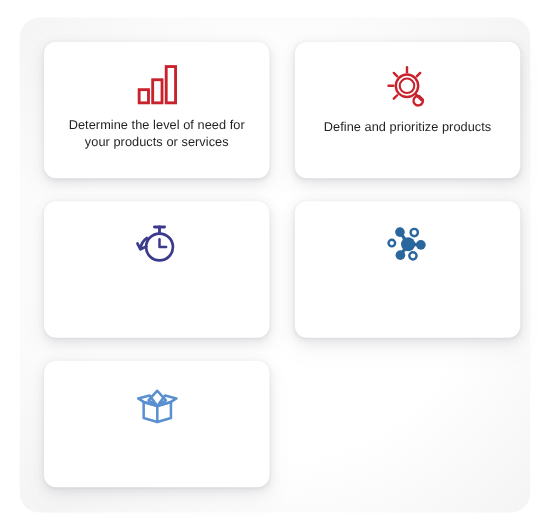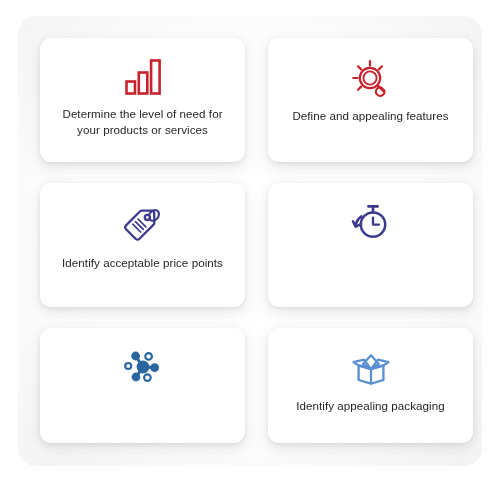--- a/index.html
+++ b/index.html
@@ -119,41 +119,23 @@
             <path d="M28.6 29.4 L34.2 35.0"></path>
             <path d="M32.2 31.4 a4.3 4.3 0 1 0 3.2 3.2 z" stroke-width="2.1" stroke-linejoin="round"></path>
             <path d="M21 5.2 L21 9.6"></path>
             <path d="M9.0 10.3 L12.1 13.4"></path>
             <path d="M33.0 10.3 L29.9 13.4"></path>
             <path d="M4.2 22 L8.6 22"></path>
             <path d="M9.0 33.7 L12.1 30.6"></path>
           </g>
         </svg>
       </div>
-      <div class="card-label">Define and appealing features</div>
+      <div class="card-label">Define and prioritize products</div>
     </div>
 
-    <div class="card card-3">
-      <div class="icon-wrap">
-        <svg width="44" height="44" viewBox="0 0 44 44" aria-hidden="true">
-          <g fill="none" stroke="#3b3a8c" stroke-width="2.3" stroke-linejoin="round" stroke-linecap="round">
-            <path d="M4.8 25.6 L18.9 11.5 a3.2 3.2 0 0 1 2.3 -0.95 L30.8 10.6
-                     a2.4 2.4 0 0 1 2.4 2.4 L33.3 22.6 a3.2 3.2 0 0 1 -0.95 2.3
-                     L18.2 39.0 a2.4 2.4 0 0 1 -3.4 0 L4.8 29.0 a2.4 2.4 0 0 1 0 -3.4 Z"></path>
-            <circle cx="26.4" cy="17.4" r="2.6"></circle>
-            <path d="M27.6 15.2 C29.8 11.0 33.6 9.0 36.2 10.6 C38.9 12.3 38.4 16.7 35.4 19.2
-                     C33.4 20.9 30.6 21.0 28.6 19.6" stroke-width="2.1"></path>
-            <path d="M11.8 24.2 L19.6 32.0" stroke-width="1.7"></path>
-            <path d="M14.4 21.6 L22.2 29.4" stroke-width="1.7"></path>
-            <path d="M17.0 19.0 L24.8 26.8" stroke-width="1.7"></path>
-          </g>
-        </svg>
-      </div>
-      <div class="card-label">Identify acceptable price points</div>
-    </div>
 
     <div class="card card-4">
       <div class="icon-wrap">
         <svg width="44" height="44" viewBox="0 0 44 44" aria-hidden="true">
           <g fill="none" stroke="#3b3a8c" stroke-width="2.5" stroke-linecap="round" stroke-linejoin="round">
             <circle cx="24.0" cy="24.6" r="12.2"></circle>
             <path d="M24.0 17.6 L24.0 24.6 L30.0 24.6" stroke-width="2.3"></path>
             <path d="M19.4 6.4 L28.6 6.4" stroke-width="2.6"></path>
             <path d="M24.0 6.4 L24.0 12.4" stroke-width="2.6"></path>
             <path d="M12.4 16.4 a13.0 13.0 0 0 0 -5.6 9.6" stroke-width="2.5"></path>
@@ -192,17 +174,16 @@
           <g fill="none" stroke="#5a8fd0" stroke-width="2.3" stroke-linejoin="round" stroke-linecap="round">
             <path d="M9.6 20.4 L9.6 35.0 L22.0 38.6 L34.4 35.0 L34.4 20.4"></path>
             <path d="M22.0 24.2 L22.0 38.6"></path>
             <path d="M9.6 20.4 L22.0 24.2 L34.4 20.4"></path>
             <path d="M22.0 24.2 L15.0 14.6 L4.6 17.2 L9.6 20.4 Z"></path>
             <path d="M22.0 24.2 L29.0 14.6 L39.4 17.2 L34.4 20.4 Z"></path>
             <path d="M22.0 24.2 L14.0 19.0 L22.0 10.2 L29.8 19.0 Z"></path>
           </g>
         </svg>
       </div>
-      <div class="card-label">Identify appealing packaging</div>
     </div>
 
   </div>
 </div>
 
 </body></html>

